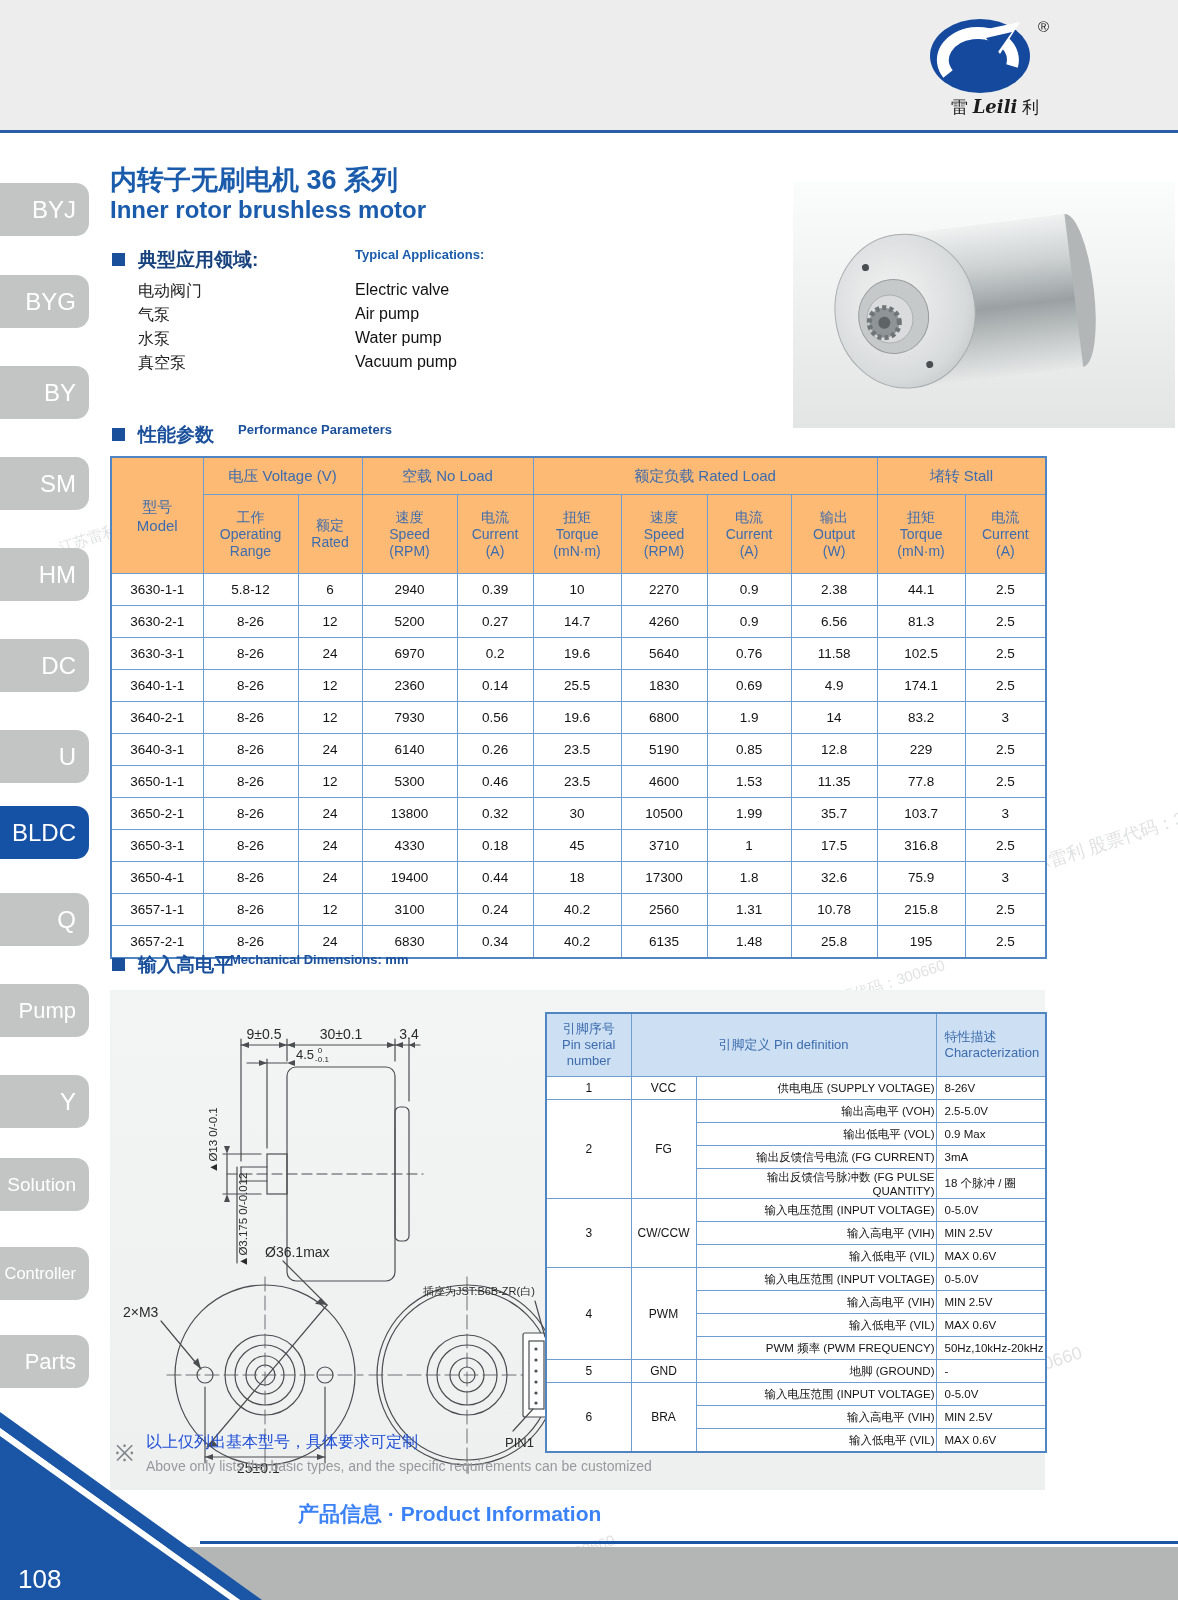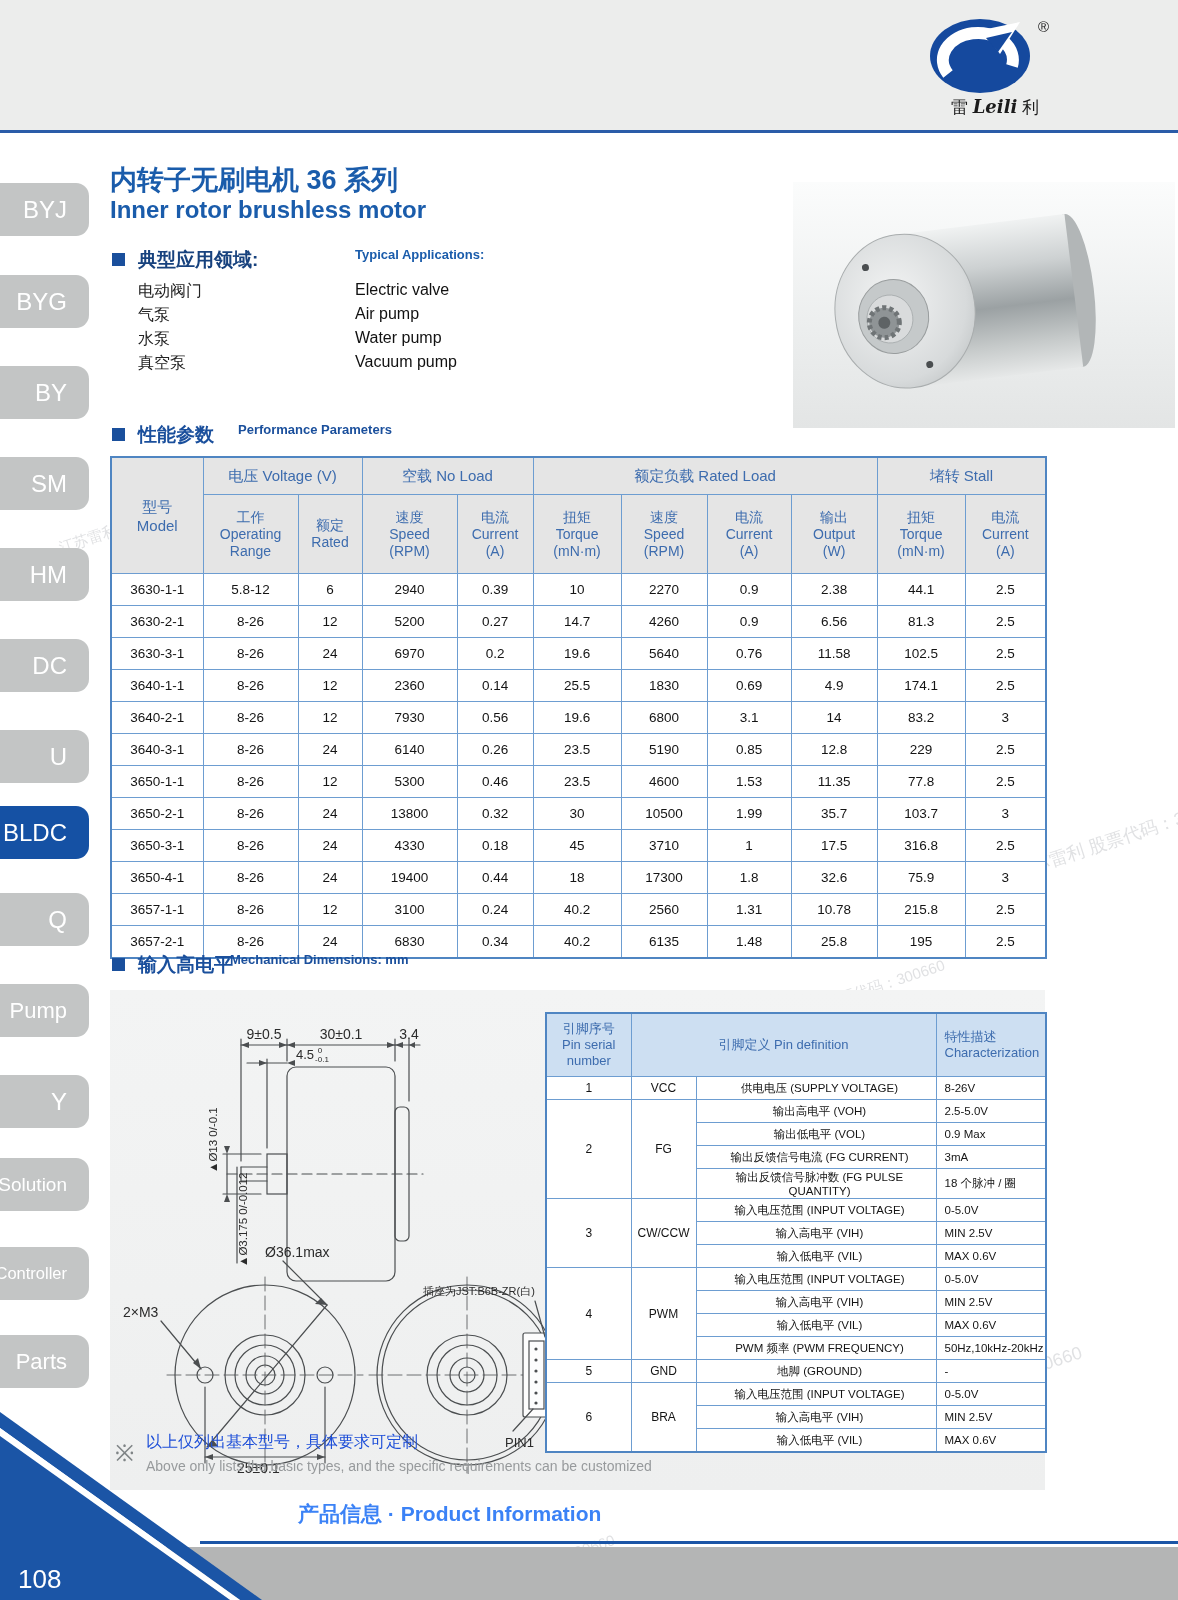--- a/index.html
+++ b/index.html
@@ -10,56 +10,56 @@
           border-bottom:3px solid #2a5ca8;}
   .page-title{position:absolute;left:110px;top:52px;font-size:31px;font-weight:bold;color:#1a5cab;}
   .page-title .en{margin-left:14px;}
   .logo{position:absolute;left:920px;top:18px;width:160px;height:104px;}
   .logo-name{position:absolute;left:0;top:78px;width:150px;text-align:center;font-size:17px;color:#1b1b1b;}
   .logo-name .script{font-family:"DejaVu Serif",serif;font-style:italic;font-weight:bold;font-size:18px;}
   .logo-reg{position:absolute;left:118px;top:0;font-size:15px;color:#222;}
   
   .tab{position:absolute;left:0;width:89px;height:53px;background:#c3c5c5;color:#fff;
        border-radius:0 13px 13px 0;display:flex;align-items:center;justify-content:flex-end;
-       padding-right:22px;box-sizing:border-box;font-size:24px;cursor:pointer;}
+       padding-right:13px;box-sizing:border-box;font-size:24px;cursor:pointer;}
   .tab.active{background:#1551a4;}
   .tab.f22{font-size:22px;} .tab.f19{font-size:19px;} .tab.f16{font-size:16.5px;}
   
   .series-zh{position:absolute;left:110px;top:162px;font-size:27px;font-weight:bold;color:#1a5cab;}
   .series-en{position:absolute;left:110px;top:196px;font-size:24px;font-weight:bold;color:#1a5cab;}
   .bullet{position:absolute;width:13px;height:13px;background:#1a4f9c;}
   .h-zh{position:absolute;font-size:19px;font-weight:bold;color:#1a4f9c;}
   .h-en{position:absolute;font-size:13px;font-weight:bold;color:#1a5cab;}
   .app-item-zh{position:absolute;left:138px;font-size:16px;color:#222;}
   .app-item-en{position:absolute;left:355px;font-size:16px;color:#111;}
   
   .motor-panel{position:absolute;left:793px;top:182px;width:382px;height:246px;
                background:linear-gradient(180deg,#fbfcfc 0%,#eceeee 60%,#e3e5e5 100%);}
   
   .perf-table{position:absolute;left:110px;top:456px;width:935px;border-collapse:collapse;
               table-layout:fixed;background:#fff;}
   .perf-table th,.perf-table td{border:1px solid #6d9dd1;text-align:center;}
-  .perf-table th{background:#e5e5e5;color:#3d6cae;font-weight:normal;}
+  .perf-table th{background:#fdba74;color:#3d6cae;font-weight:normal;}
   .perf-table tr.grp th{height:34px;font-size:15px;}
   .perf-table tr.sub th{height:76px;font-size:14px;line-height:17px;vertical-align:middle;}
   .perf-table th.model-th{font-size:15px;line-height:19px;}
   .perf-table td{height:29px;font-size:13.5px;color:#141414;background:#fff;}
   .perf-table{border:2px solid #4f85c2;}
   
   .mech-panel{position:absolute;left:110px;top:990px;width:935px;height:500px;
               background:linear-gradient(180deg,#f3f4f4 0%,#eeefef 100%);}
   .pin-table{position:absolute;left:545px;top:1012px;width:500px;border-collapse:collapse;
              table-layout:fixed;background:#fff;border:2px solid #4f85c2;}
   .pin-table th,.pin-table td{border:1px solid #6d9dd1;}
   .pin-table th{background:#cddff2;color:#3d6cae;font-weight:normal;font-size:13px;
                 height:60px;line-height:16px;vertical-align:middle;}
   .pin-table th.left{text-align:left;padding-left:8px;}
   .pin-table td{font-size:11.5px;color:#141414;height:20px;background:#fff;}
   .pin-table td.pin-num,.pin-table td.pin-name{text-align:center;font-size:12px;}
-  .pin-table td.pin-def{text-align:center;padding-left:8px;}
+  .pin-table td.pin-def{text-align:right;padding-left:8px;}
   .pin-table td.pin-char{text-align:left;padding-left:8px;}
   
   .note-sym{position:absolute;left:115px;top:1436px;font-size:23px;color:#7f8486;}
   .note-zh{position:absolute;left:146px;top:1432px;font-size:16px;color:#1d4ed8;}
   .note-en{position:absolute;left:146px;top:1458px;font-size:14px;color:#979a9c;}
   .footer-label{position:absolute;left:298px;top:1500px;font-size:21px;font-weight:bold;color:#3b82f6;}
   .footer-line{position:absolute;left:200px;top:1541px;width:978px;height:3px;background:#1b55a6;}
   .footer-bar{position:absolute;left:0;top:1547px;width:1178px;height:53px;background:#b4b5b5;}
   .corner-svg{position:absolute;left:0;top:1400px;z-index:5;}
   
@@ -325,21 +325,21 @@
           <td>2.5</td>
         </tr>
         <tr>
           <td>3640-2-1</td>
           <td>8-26</td>
           <td>12</td>
           <td>7930</td>
           <td>0.56</td>
           <td>19.6</td>
           <td>6800</td>
-          <td>3.1</td>
+          <td>1.9</td>
           <td>14</td>
           <td>83.2</td>
           <td>3</td>
         </tr>
         <tr>
           <td>3640-3-1</td>
           <td>8-26</td>
           <td>24</td>
           <td>6140</td>
           <td>0.26</td>

